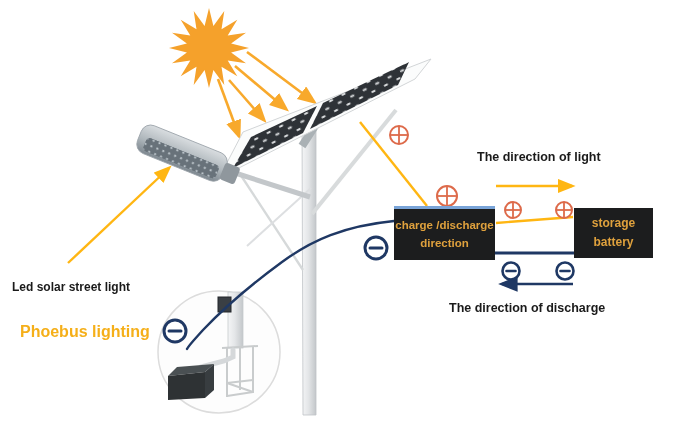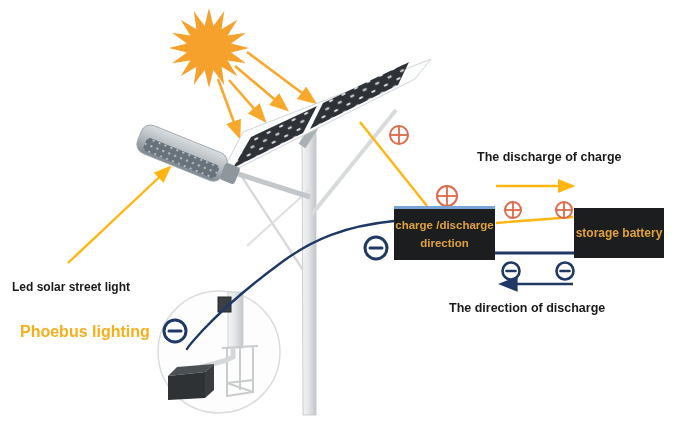--- a/index.html
+++ b/index.html
@@ -29,21 +29,21 @@
   .lbl-street{left:12px;top:280px;font-size:12px;}
   .lbl-brand{left:20px;top:323px;font-size:16px;color:var(--brand);}
 
   .nbox{
     position:absolute;background:var(--box-bg);color:var(--box-text);
     display:flex;flex-direction:column;align-items:center;justify-content:center;
     font-weight:bold;text-align:center;line-height:1.55;box-sizing:border-box;
   }
   .nbox.controller{left:394px;top:206px;width:101px;height:54px;
     font-size:11.5px;border-top:3px solid #79a4d8;}
-  .nbox.battery{left:574px;top:208px;width:90px;height:50px;font-size:12px;}
+  .nbox.battery{left:574px;top:208px;width:79px;height:50px;font-size:12px;}
 </style>
 </head>
 <body>
 
 <div id="stage">
 
   <svg id="diagram-svg" width="676" height="425" viewBox="0 0 676 425">
     <defs>
       <marker id="ah-o" markerWidth="9" markerHeight="8" refX="6" refY="3" orient="auto">
         <path d="M0,0 L7.5,3 L0,6 z" fill="#F8A92C"></path>
@@ -172,21 +172,21 @@
     <g class="minus-sym small">
       <circle cx="565" cy="271" r="8.5"></circle>
         <line x1="560.5" y1="271" x2="569.5" y2="271"></line>
     </g>
     <g class="minus-sym">
       <circle cx="175" cy="331" r="11"></circle>
         <line x1="169" y1="331" x2="181" y2="331"></line>
     </g>
   </svg>
 
-  <div class="lbl lbl-charge">The discharge of charge</div>
+  <div class="lbl lbl-charge">The direction of light</div>
   <div class="lbl lbl-discharge">The direction of discharge</div>
   <div class="lbl lbl-street">Led solar street light</div>
   <div class="lbl lbl-brand">Phoebus lighting</div>
 
   <div class="nbox controller">
     <span>charge /discharge</span>
     <span>direction</span>
   </div>
   <div class="nbox battery">
     <span>storage battery</span>

